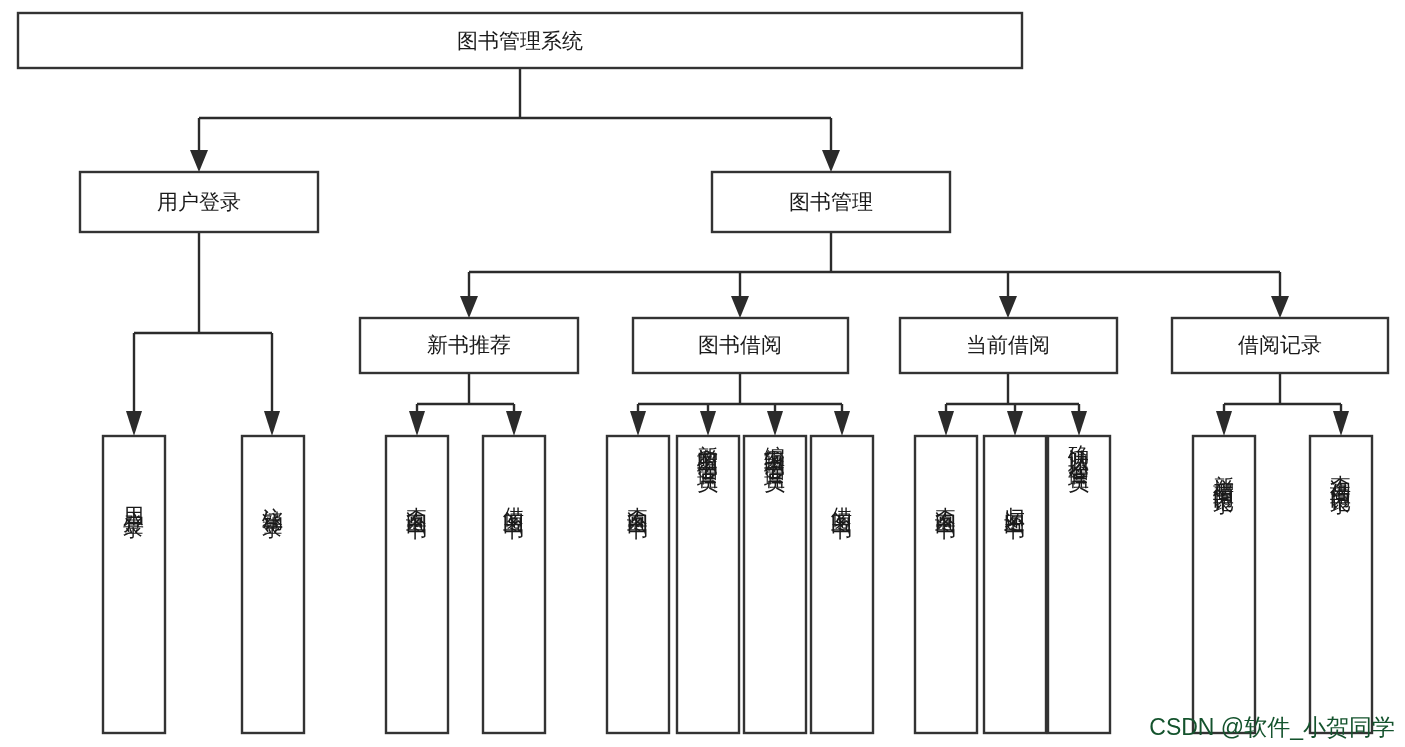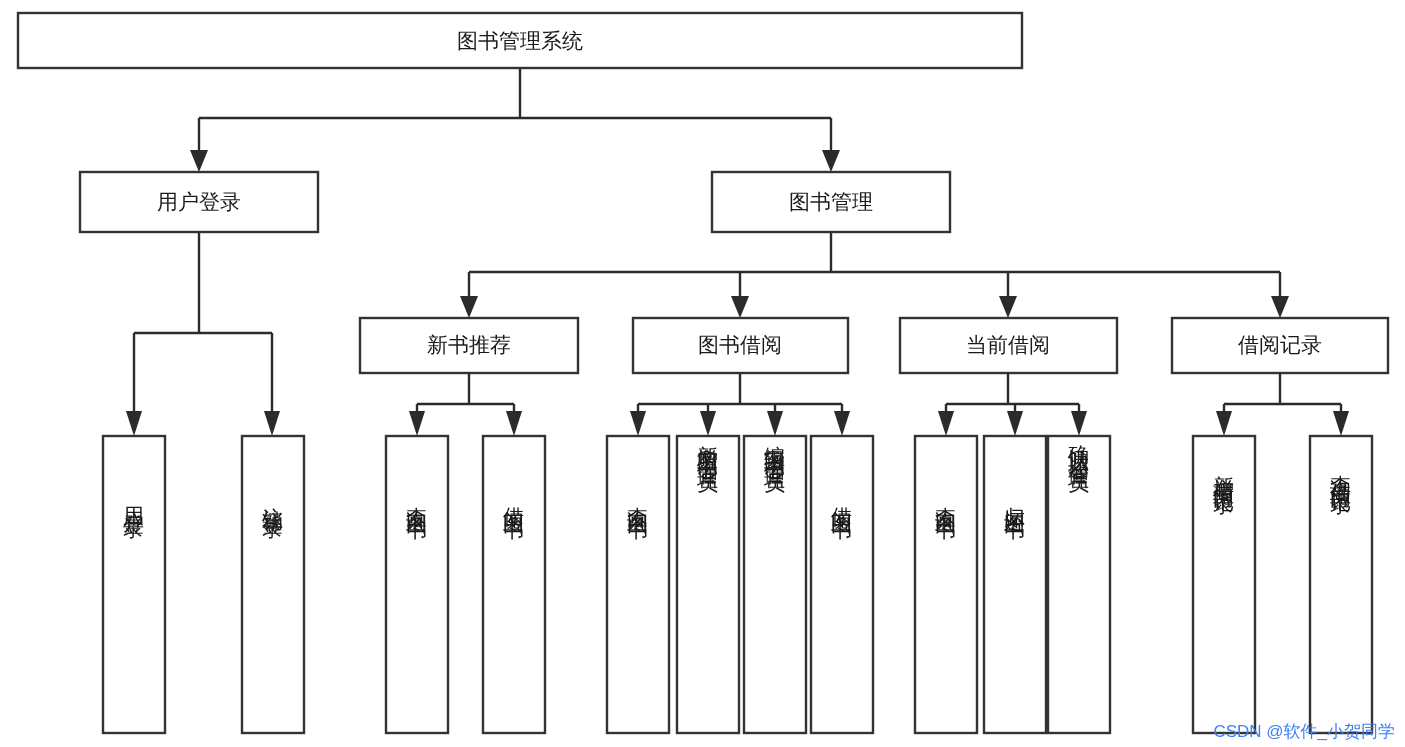--- a/index.html
+++ b/index.html
@@ -18,21 +18,21 @@
     font-family:"Liberation Sans","DejaVu Sans",sans-serif;
   }
   .leaf-label{
     font-size:21px;fill:#1a1a1a;text-anchor:middle;
     font-family:"Liberation Sans","DejaVu Sans",sans-serif;
     writing-mode:vertical-rl;glyph-orientation-vertical:0;
     letter-spacing:4px;
   }
   .watermark{
     position:absolute;right:10px;bottom:4px;
-    font-size:17px;color:#3b82f6;white-space:nowrap;
+    font-size:23px;color:#14532d;white-space:nowrap;
     font-family:"Liberation Sans","DejaVu Sans",sans-serif;
     pointer-events:none;
   }
 </style>
 </head>
 <body>
 
 <div id="diagram-root">
 
 <svg id="diagram-svg" viewBox="0 0 1405 747" xmlns="http://www.w3.org/2000/svg">

